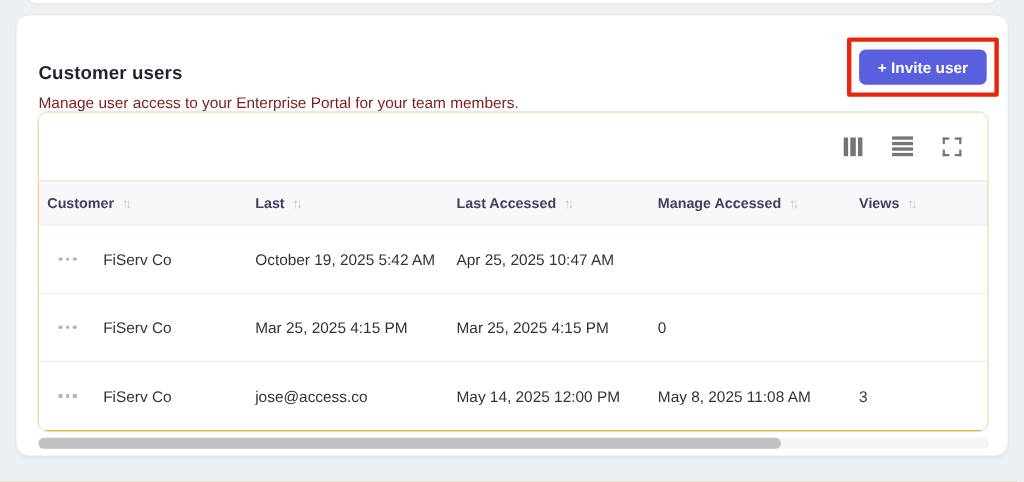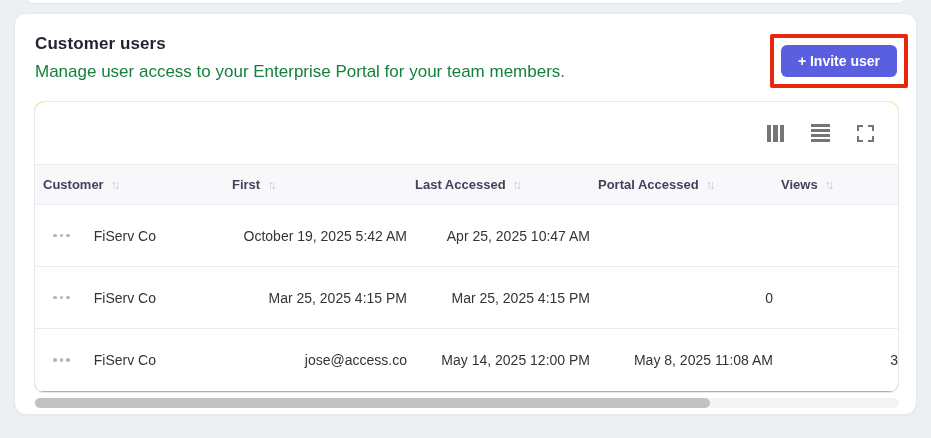--- a/index.html
+++ b/index.html
@@ -14,22 +14,22 @@
   .top-sliver {
     position: absolute; left: 25px; right: 25px; top: -6px; height: 10px;
     background: #ffffff; border: 1px solid #e3e6e9; border-radius: 0 0 8px 8px;
   }
   .card {
     position: absolute; left: 14px; top: 13px; width: 903px; height: 402px;
     background: #ffffff; border: 1px solid #e6e8eb; border-radius: 12px;
     box-shadow: 0 1px 2px rgba(20,30,40,0.04);
   }
   .card-header { position: absolute; left: 20px; top: 20px; right: 20px; }
-  .page-title { font-size: 17px; font-weight: 700; color: #1f2430; letter-spacing: .1px; }
-  .page-subtitle { margin-top: 8px; font-size: 17px; color: #15803d; }
+  .page-title { font-size: 17px; font-weight: 700; color: #1f2430; letter-spacing: .1px; margin-top: 23px; }
+  .page-subtitle { margin-top: 8px; font-size: 14px; color: #7f1d1d; }
   .annotation-box {
     position: absolute; top: 20px; right: 8px;
     border: 4px solid #e8250d; border-radius: 2px; padding: 7px;
     background: transparent;
   }
   .invite-btn {
     display: inline-block; background: #5a5fe0; color: #ffffff;
     font-family: inherit; font-size: 14px; font-weight: 700;
     border: none; border-radius: 6px; padding: 8px 17px; cursor: pointer; text-align: center;
   }
@@ -62,21 +62,21 @@
     border-top: 1px solid #ececf1; border-bottom: 1px solid #ececf1;
   }
   .hcell {
     display: flex; align-items: center; gap: 7px; padding-left: 8px;
     font-size: 13px; font-weight: 700; color: #41415c; cursor: pointer;
   }
   .sort-glyph { font-size: 12.5px; color: #c6c6d4; letter-spacing: -3px; font-weight: 400; padding-right: 3px; }
   .tbody .trow {
     display: grid; grid-template-columns: 189px 183px 183px 183px 1fr;
     height: 62px; align-items: center; background: #fff;
-    border-bottom: 1px solid #ebecf0; font-size: 14px; color: #32343a; text-align: right;
+    border-bottom: 1px solid #ebecf0; font-size: 14px; color: #32343a;
   }
   .tbody .trow:last-child { border-bottom: none; }
   .cell { padding-left: 8px; white-space: nowrap; overflow: hidden; }
   .cell-customer { display: flex; align-items: center; padding-left: 18px; gap: 24px; }
   .dots-menu { display: flex; gap: 3px; cursor: pointer; padding: 4px 0; }
   .dots-menu i { width: 3.6px; height: 3.6px; border-radius: 50%; background: #b4b4ba; display: block; }
 
   .hscrollbar {
     position: absolute; left: 19px; top: 384px; width: 865px; height: 10px;
     background: #f4f4f5; border-radius: 6px;
@@ -123,29 +123,29 @@
           <i class="br"></i>
         </span>
     </div>
 
     <div class="thead">
       <div class="hcell">
         <span>Customer</span>
         <span class="sort-glyph">↑↓</span>
       </div>
       <div class="hcell">
-        <span>First</span>
+        <span>Last</span>
         <span class="sort-glyph">↑↓</span>
       </div>
       <div class="hcell">
         <span>Last Accessed</span>
         <span class="sort-glyph">↑↓</span>
       </div>
       <div class="hcell">
-        <span>Portal Accessed</span>
+        <span>Manage Accessed</span>
         <span class="sort-glyph">↑↓</span>
       </div>
       <div class="hcell">
         <span>Views</span>
         <span class="sort-glyph">↑↓</span>
       </div>
     </div>
 
     <div class="tbody">
 

